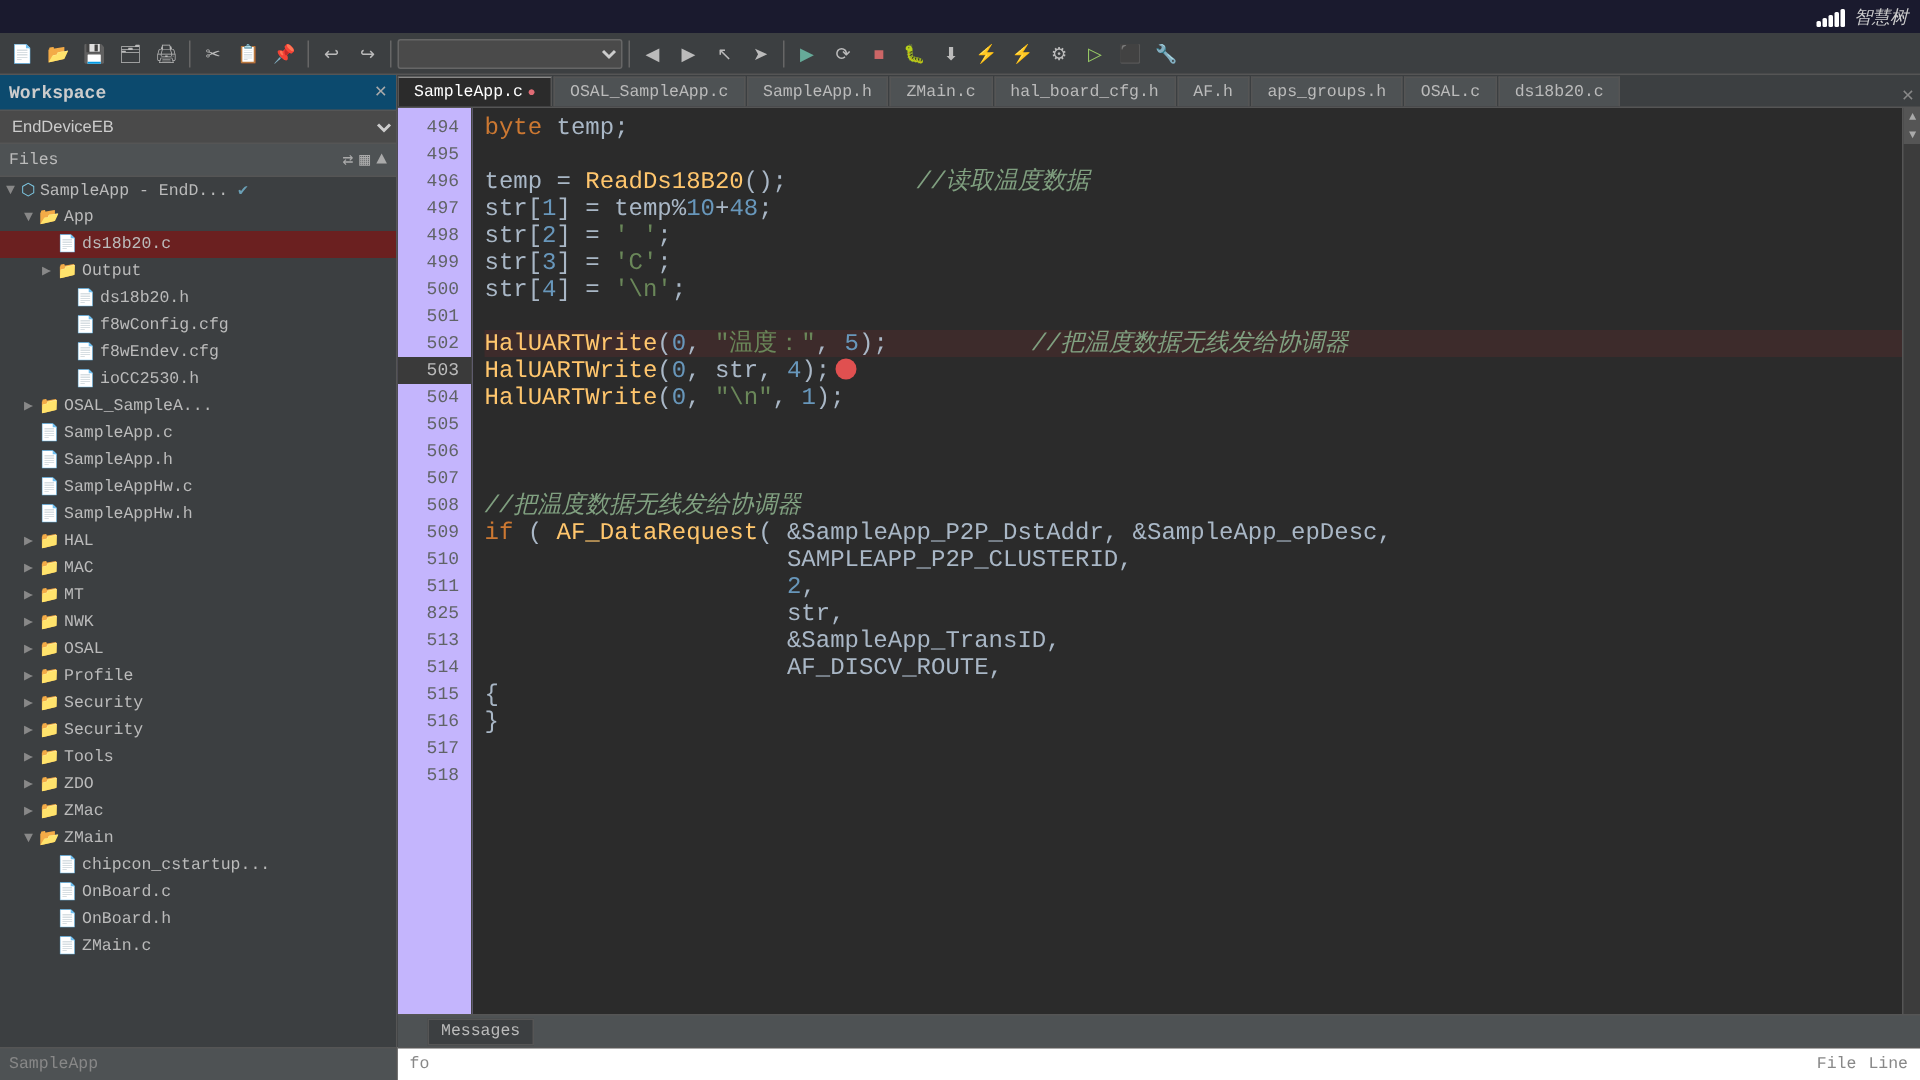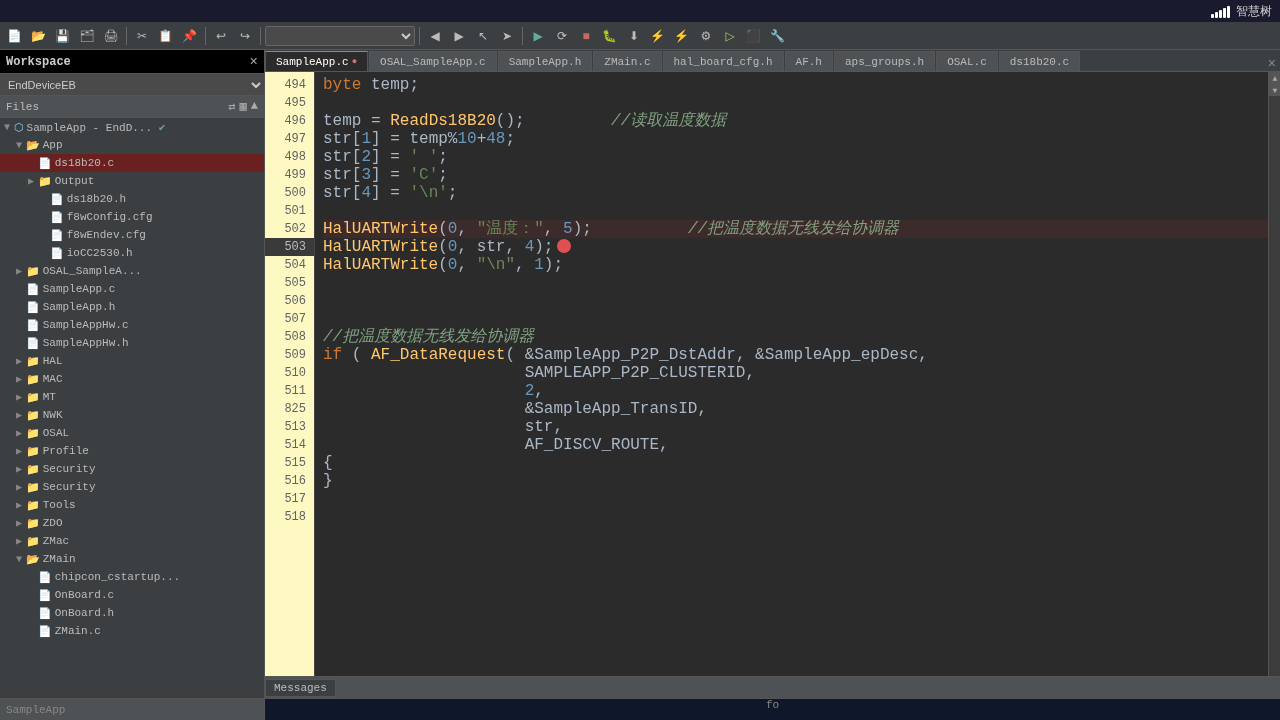--- a/index.html
+++ b/index.html
@@ -24,20 +24,21 @@
       justify-content: flex-end;
       padding: 0 8px;
       flex-shrink: 0;
     }
     #title-bar-right {
       display: flex;
       align-items: center;
       gap: 6px;
       color: #aaa;
       font-size: 11px;
+      font-style: italic;
     }
     .signal-bars {
       display: flex;
       align-items: flex-end;
       gap: 1px;
       height: 14px;
     }
     .signal-bar {
       width: 3px;
       background: #fff;
@@ -96,21 +97,21 @@
     #sidebar {
       width: 265px;
       background: #3c3f41;
       border-right: 1px solid #555;
       display: flex;
       flex-direction: column;
       flex-shrink: 0;
     }
     #sidebar-header {
       height: 24px;
-      background: #000000;
+      background: #0c4a6e;
       display: flex;
       align-items: center;
       justify-content: space-between;
       padding: 0 6px;
       border-bottom: 1px solid #555;
     }
     #sidebar-title {
       font-size: 12px;
       font-weight: bold;
       color: #ccc;
@@ -231,21 +232,21 @@
 
     
     #code-editor {
       flex: 1;
       display: flex;
       overflow: hidden;
       background: #2b2b2b;
     }
     #line-numbers {
       width: 50px;
-      background: #fef9c3;
+      background: #c4b5fd;
       padding: 4px 0;
       text-align: right;
       overflow: hidden;
       flex-shrink: 0;
       border-right: 1px solid #444;
     }
     .line-num {
       height: 18px;
       line-height: 18px;
       padding-right: 8px;
@@ -302,38 +303,37 @@
       align-items: center;
       justify-content: center;
       font-size: 8px;
       color: #aaa;
       cursor: pointer;
     }
 
     
     #status-bar {
       height: 22px;
-      background: #0f172a;
+      background: #ffffff;
       border-top: 1px solid #555;
       display: flex;
       align-items: center;
       padding: 0 8px;
       gap: 8px;
       font-size: 11px;
       color: #888;
       flex-shrink: 0;
-      flex-direction: column;
     }
     #bottom-tabs {
       height: 22px;
       background: #4e5254;
       border-top: 1px solid #555;
       display: flex;
       align-items: center;
-      padding: 0 0;
+      padding: 0 20px;
       gap: 2px;
       flex-shrink: 0;
     }
     .bottom-tab {
       height: 18px;
       padding: 0 8px;
       background: #3c3f41;
       border: 1px solid #555;
       font-size: 11px;
       color: #bbb;
@@ -681,22 +681,22 @@
           <div class="code-line highlighted-line"><span class="func">HalUARTWrite</span><span>(<span class="num">0</span>, <span class="str">"温度："</span>, <span class="num">5</span>);</span>          <span class="comment-cn">//把温度数据无线发给协调器</span></div>
           <div class="code-line"><span class="func">HalUARTWrite</span><span>(<span class="num">0</span>, str, <span class="num">4</span>);</span><span class="red-dot"></span></div>
           <div class="code-line"><span class="func">HalUARTWrite</span><span>(<span class="num">0</span>, <span class="str">"\n"</span>, <span class="num">1</span>);</span></div>
           <div class="code-line"><span></span></div>
           <div class="code-line"><span></span></div>
           <div class="code-line"><span></span></div>
           <div class="code-line"><span class="comment-cn">//把温度数据无线发给协调器</span></div>
           <div class="code-line"><span class="kw">if</span><span> ( </span><span class="func">AF_DataRequest</span><span>( &amp;SampleApp_P2P_DstAddr, &amp;SampleApp_epDesc,</span></div>
           <div class="code-line"><span>                     SAMPLEAPP_P2P_CLUSTERID,</span></div>
           <div class="code-line"><span>                     <span class="num">2</span>,</span></div>
+          <div class="code-line"><span>                     str,</span></div>
           <div class="code-line"><span>                     &amp;SampleApp_TransID,</span></div>
-          <div class="code-line"><span>                     str,</span></div>
           <div class="code-line"><span>                     AF_DISCV_ROUTE,</span></div>
           <div class="code-line"><span>{</span></div>
           <div class="code-line"><span>}</span></div>
         </div>
       <div id="right-scrollbar">
         <div class="scroll-arrow">▲</div>
         <div style="flex:1;"></div>
         <div class="scroll-arrow">▼</div>
       </div>
     </div>

